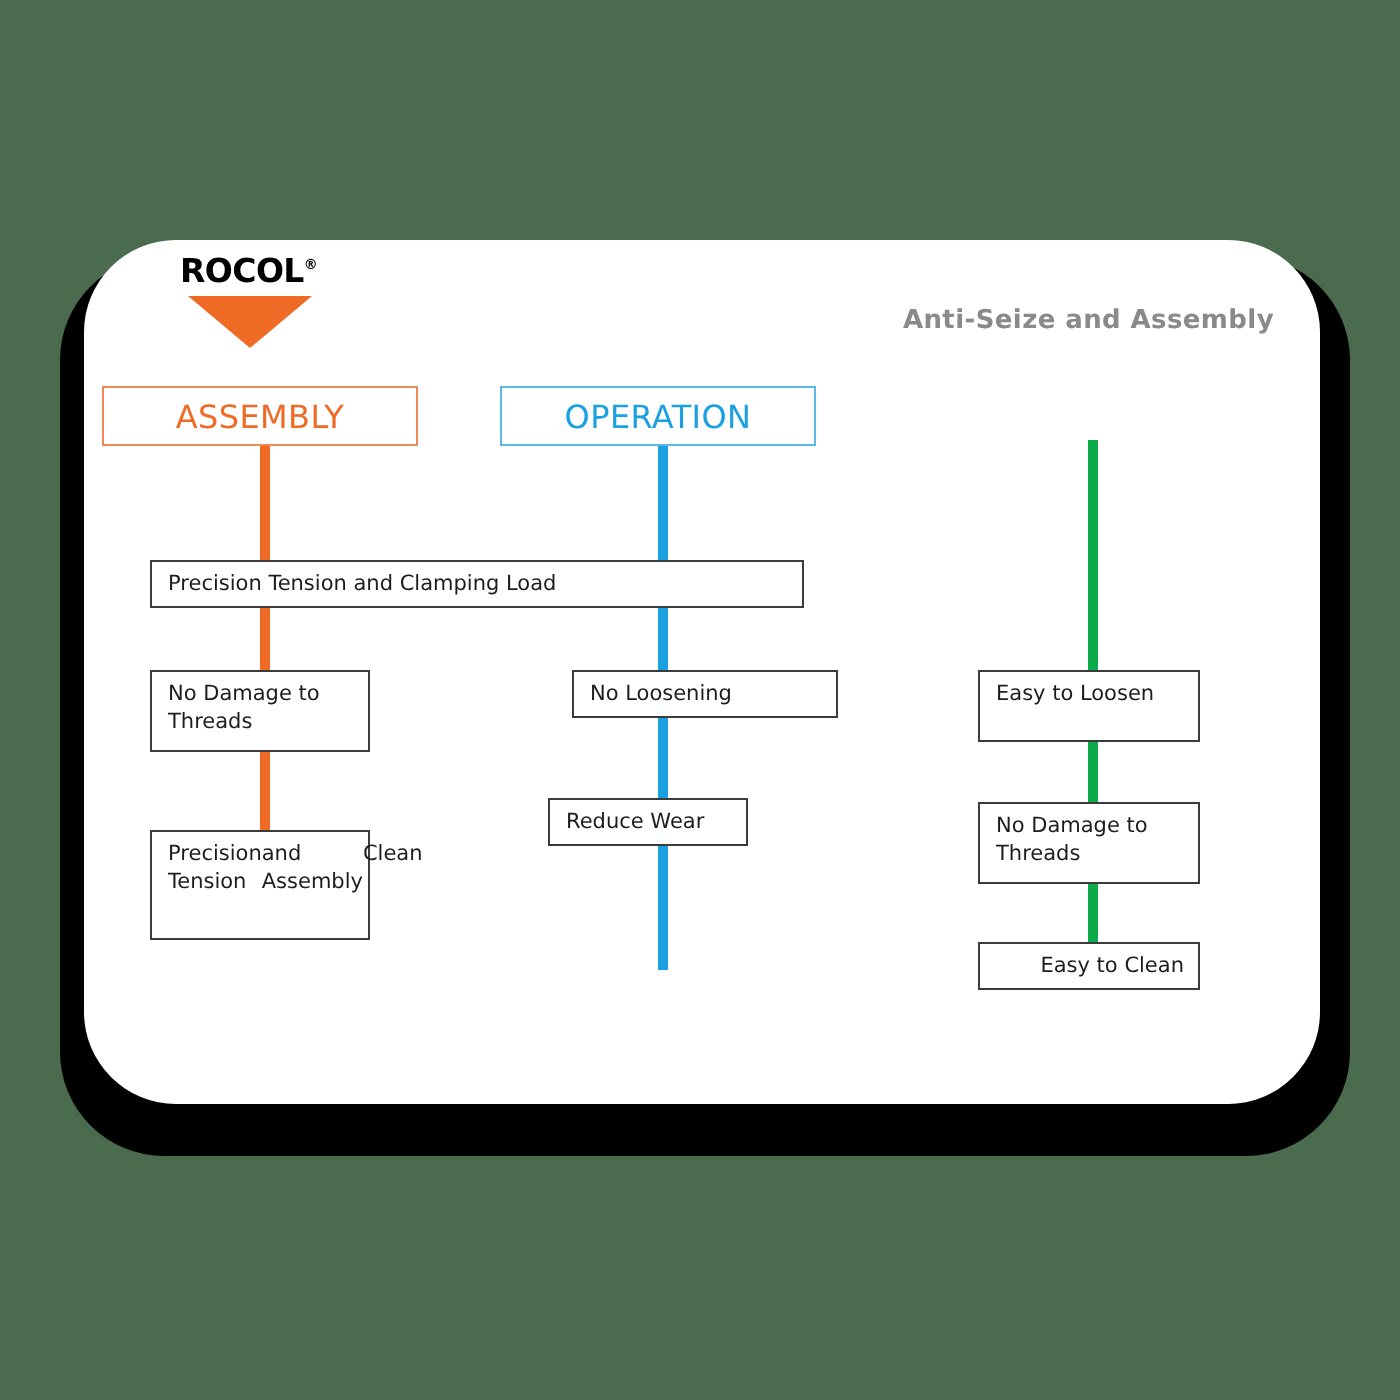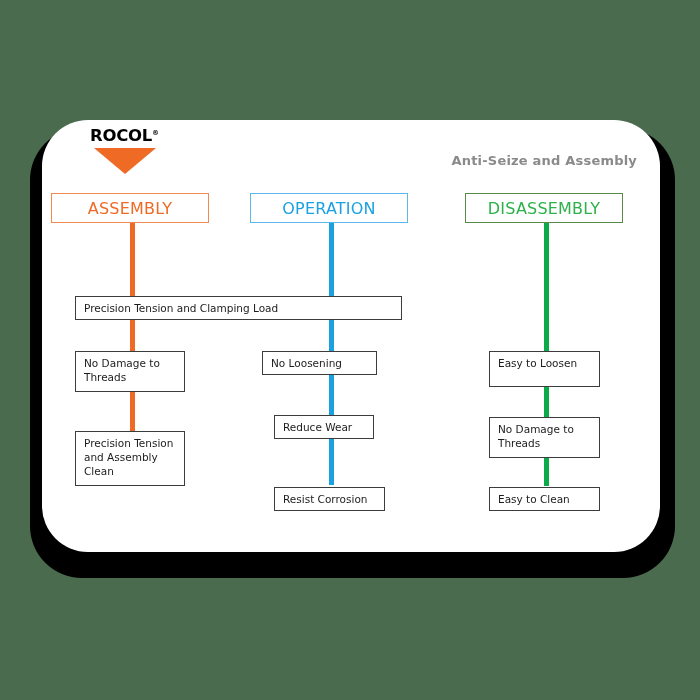--- a/index.html
+++ b/index.html
@@ -127,21 +127,20 @@
     box-sizing: border-box;
     background: #ffffff;
     border: 1.5px solid #3c3c3c;
     padding: 4px 7px 4px 8px;
     font-family: "DejaVu Sans", sans-serif;
     font-size: 10.5px;
     line-height: 14px;
     color: #1c1c1c;
     display: flex;
     align-items: flex-start;
-    margin-top: 16px;
   }
   .node span { display: block; }
 </style>
 </head>
 <body>
 
 <div id="frame-wrap">
 
   <div id="black-frame"></div>
   <div id="white-card"></div>
@@ -158,57 +157,52 @@
     </div>
 
     <div id="caption">Anti-Seize and Assembly</div>
 
     <div class="hdr" style="left:9px; top:73px; width:158px; height:30px;
                 border-color:#f08a52; color:#ef6a25;">ASSEMBLY</div>
 
     <div class="hdr" style="left:208px; top:73px; width:158px; height:30px;
                 border-color:#5bb8e8; color:#1ba1e2;">OPERATION</div>
 
-    <div class="hdr" style="left:423px; top:73px; width:158px; height:30px;
-                border-color:#5a8a4a; color:#2fb14a;">DISASSEMBLY</div>
 
     <div class="node" style="left:33px; top:160px; width:327px; height:24px;">
       <span>Precision Tension and Clamping Load</span>
     </div>
 
     <div class="node" style="left:33px; top:215px; width:110px; height:41px; flex-direction:column;">
       <span>No Damage to</span>
       <span>Threads</span>
     </div>
 
-    <div class="node" style="left:33px; top:295px; width:110px; height:55px; flex-direction:column;">
+    <div class="node" style="left:33px; top:295px; width:110px; height:55px; flex-direction:row;">
       <span>Precision Tension</span>
       <span>and Assembly</span>
       <span>Clean</span>
     </div>
 
-    <div class="node" style="left:220px; top:215px; width:115px; height:24px;">
+    <div class="node" style="left:244px; top:215px; width:133px; height:24px;">
       <span>No Loosening</span>
     </div>
 
     <div class="node" style="left:232px; top:279px; width:100px; height:24px;">
       <span>Reduce Wear</span>
     </div>
 
-    <div class="node" style="left:232px; top:351px; width:111px; height:24px;">
-      <span>Resist Corrosion</span>
-    </div>
 
     <div class="node" style="left:447px; top:215px; width:111px; height:36px;">
       <span>Easy to Loosen</span>
     </div>
 
     <div class="node" style="left:447px; top:281px; width:111px; height:41px; flex-direction:column;">
       <span>No Damage to</span>
       <span>Threads</span>
     </div>
 
-    <div class="node" style="left:447px; top:351px; width:111px; height:24px;">
+    <div class="node" style="left:447px; top:351px; width:111px; height:24px;justify-content:flex-end;">
       <span>Easy to Clean</span>
     </div>
 
   </div>
 </div>
 
 </body></html>

